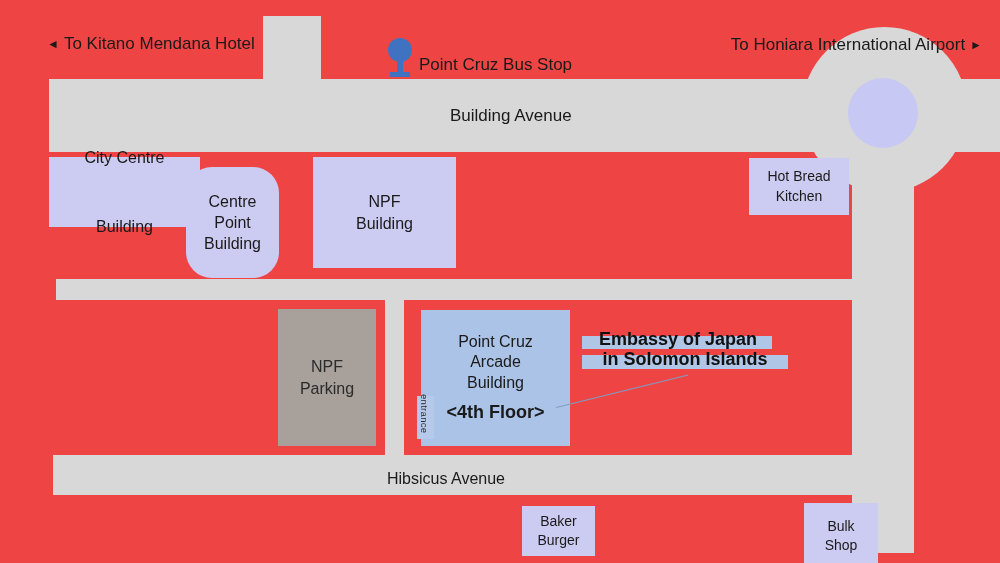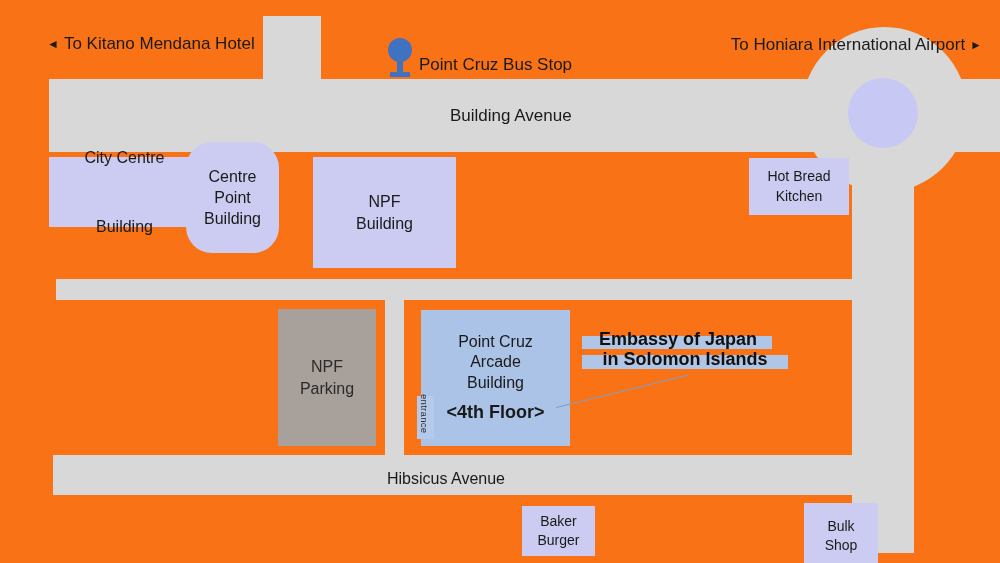--- a/index.html
+++ b/index.html
@@ -1,32 +1,32 @@
 <!DOCTYPE html>
 <html><head>
 <meta charset="utf-8">
 <style>
   html,body{margin:0;padding:0;background:#ffffff;}
   body{font-family:"Liberation Sans",sans-serif;color:#1a1a1a;}
-  #map{position:relative;width:1000px;height:563px;background:#f97316;overflow:hidden;}
+  #map{position:relative;width:1000px;height:563px;background:#ef4444;overflow:hidden;}
 
   .road{position:absolute;background:#d8d8d8;}
   #road-mendana{left:49px;top:79px;width:951px;height:73px;}
   #road-stub-top{left:263px;top:16px;width:58px;height:64px;}
   #road-middle{left:56px;top:279px;width:857px;height:21px;}
   #road-connector{left:385px;top:300px;width:19px;height:155px;}
   #road-hibiscus{left:53px;top:455px;width:861px;height:40px;}
   #road-right-vertical{left:852px;top:155px;width:62px;height:398px;}
   #roundabout-outer{left:802px;top:27px;width:165px;height:165px;border-radius:50%;}
   #roundabout-inner{position:absolute;left:848px;top:78px;width:70px;height:70px;border-radius:50%;background:#c7c8f3;}
 
   .bldg{position:absolute;background:#ccccf2;display:flex;flex-direction:column;align-items:center;justify-content:center;text-align:center;font-size:16px;line-height:1.32;color:#1a1a1a;}
   .bldg.small{font-size:14px;line-height:1.38;margin-left:48px;}
   #bldg-city-centre{left:49px;top:157px;width:151px;height:70px;gap:48px;}
-  #bldg-centre-point{left:186px;top:142px;width:93px;height:111px;border-radius:26px;}
+  #bldg-centre-point{left:186px;top:167px;width:93px;height:111px;border-radius:26px;}
   #bldg-npf{left:313px;top:157px;width:143px;height:111px;}
   #bldg-hot-bread{left:701px;top:158px;width:100px;height:57px;}
   #bldg-parking{left:278px;top:309px;width:98px;height:137px;background:#a7a09b;color:#2b2b2b;}
   #bldg-baker{left:474px;top:506px;width:73px;height:50px;}
   #bldg-bulk{left:756px;top:503px;width:74px;height:66px;}
   #bldg-arcade{left:421px;top:310px;width:149px;height:136px;background:#aac3e6;line-height:1.3;}
   .arcade-floor{font-weight:bold;font-size:18px;margin-top:7px;}
 
   #entrance-box{position:absolute;left:417px;top:396px;width:17px;height:43px;background:#b5caea;}
   #entrance-label{position:absolute;left:419px;top:394px;height:52px;writing-mode:vertical-rl;font-size:9.5px;color:#2a2a2a;letter-spacing:0.3px;white-space:nowrap;}

